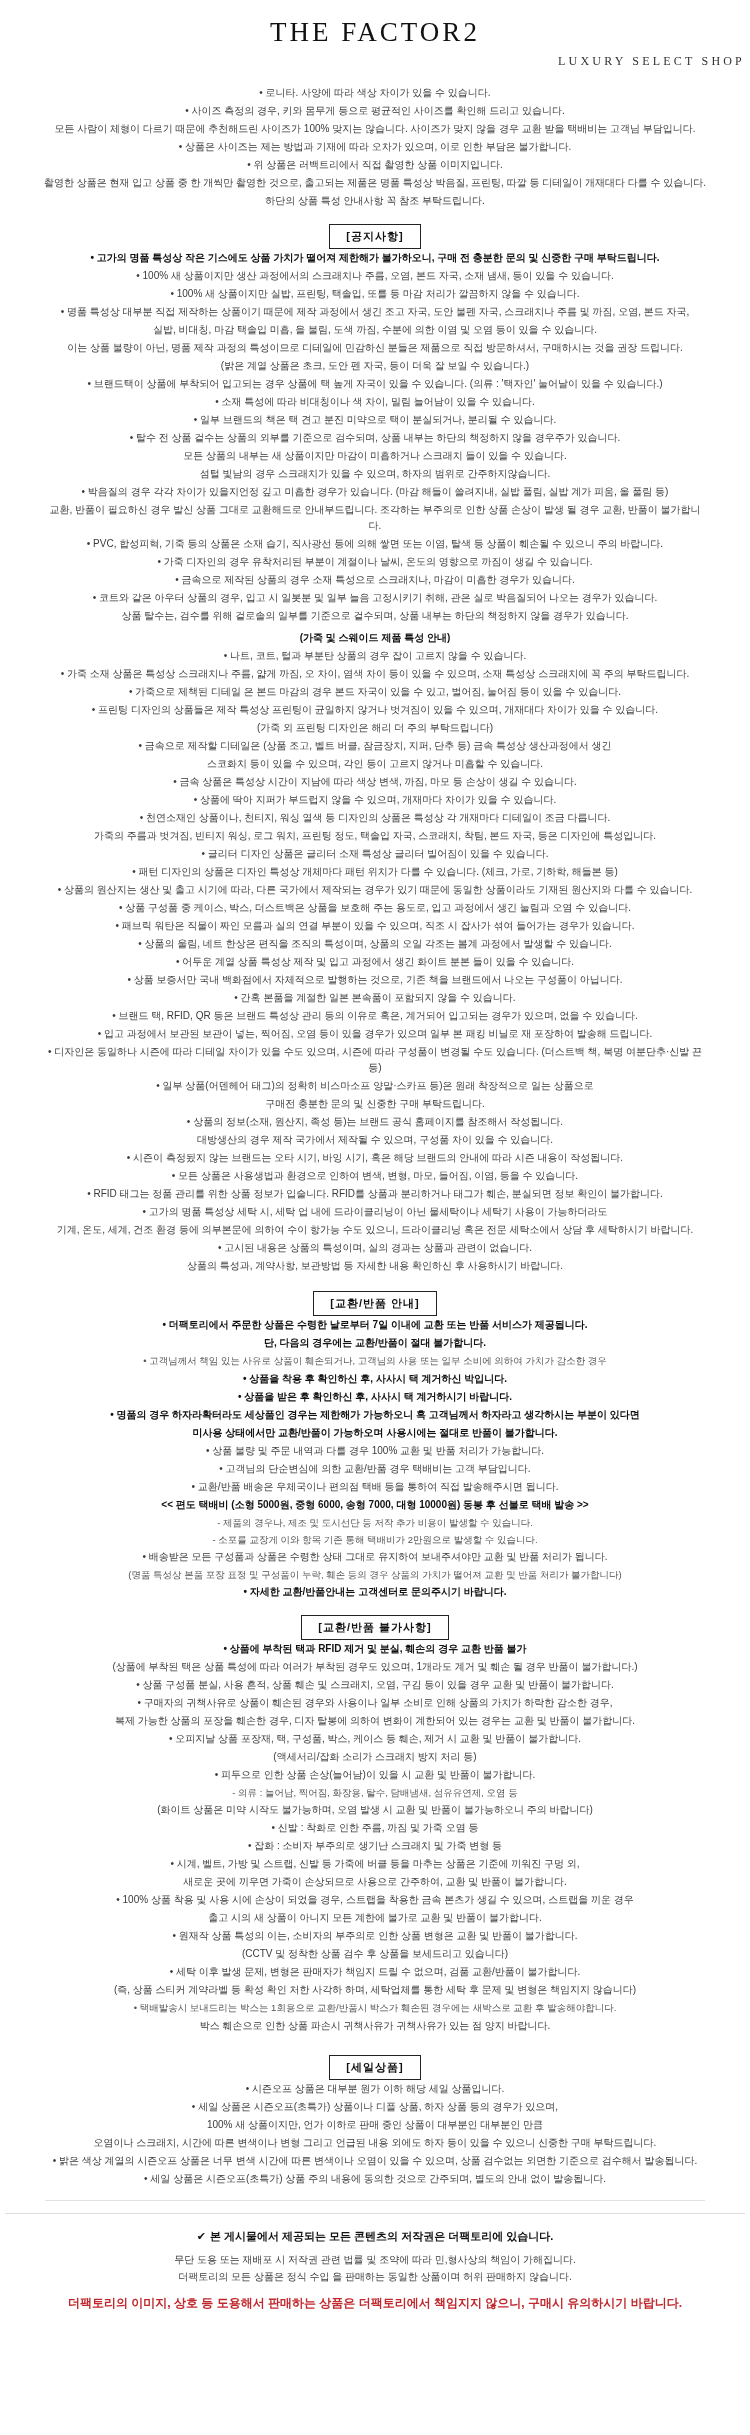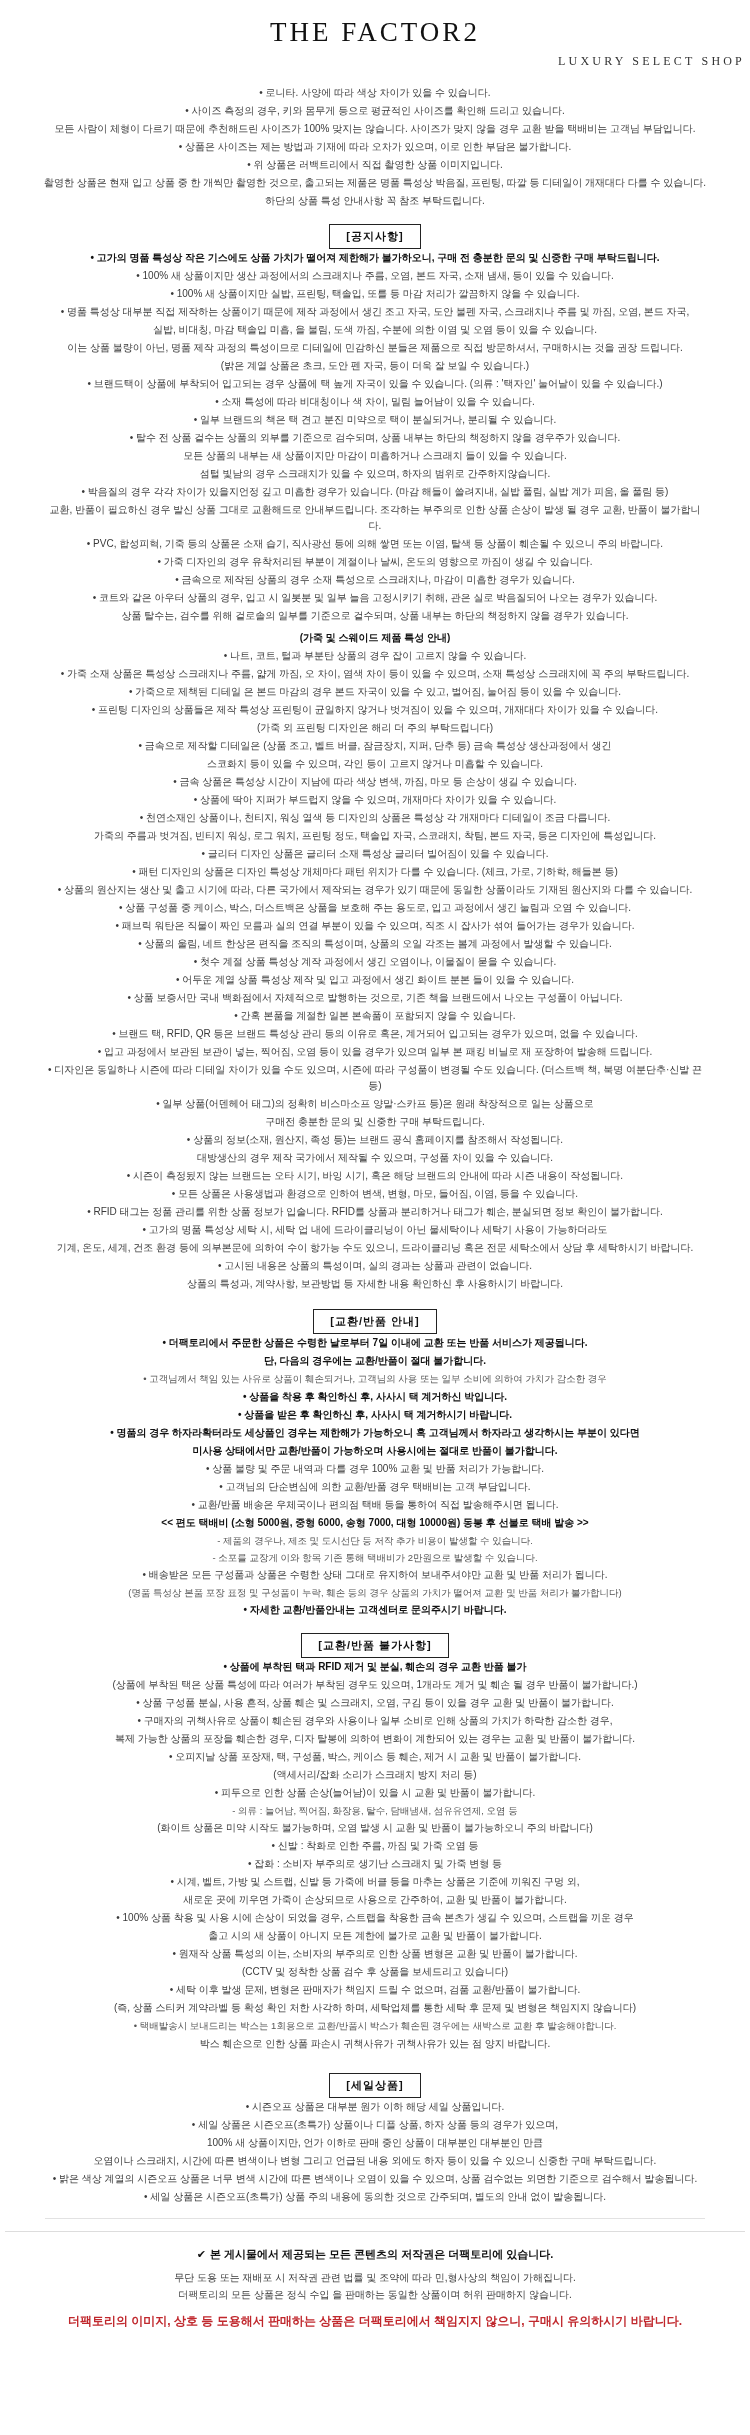--- a/index.html
+++ b/index.html
@@ -180,21 +180,20 @@
     <div class="line">가죽의 주름과 벗겨짐, 빈티지 워싱, 로그 워치, 프린팅 정도, 택솔입 자국, 스코래치, 착팀, 본드 자국, 등은 디자인에 특성입니다.</div>
     <div class="line">• 글리터 디자인 상품은 글리터 소재 특성상 글리터 빌어짐이 있을 수 있습니다.</div>
   </div>
 
   <div class="section">
     <div class="line">• 패턴 디자인의 상품은 디자인 특성상 개체마다 패턴 위치가 다를 수 있습니다. (체크, 가로, 기하학, 해들본 등)</div>
     <div class="line">• 상품의 원산지는 생산 및 출고 시기에 따라, 다른 국가에서 제작되는 경우가 있기 때문에 동일한 상품이라도 기재된 원산지와 다를 수 있습니다.</div>
     <div class="line">• 상품 구성품 중 케이스, 박스, 더스트백은 상품을 보호해 주는 용도로, 입고 과정에서 생긴 눌림과 오염 수 있습니다.</div>
     <div class="line">• 패브릭 워탄은 직물이 짜인 모름과 실의 연결 부분이 있을 수 있으며, 직조 시 잡사가 섞여 들어가는 경우가 있습니다.</div>
     <div class="line">• 상품의 울림, 네트 한상은 편직을 조직의 특성이며, 상품의 오일 각조는 봄계 과정에서 발생할 수 있습니다.</div>
-    <div class="line">• 첫수 계절 상품 특성상 계작 과정에서 생긴 오염이나, 이물질이 묻을 수 있습니다.</div>
     <div class="line">• 어두운 계열 상품 특성상 제작 및 입고 과정에서 생긴 화이트 분본 들이 있을 수 있습니다.</div>
     <div class="line">• 상품 보증서만 국내 백화점에서 자체적으로 발행하는 것으로, 기존 책을 브랜드에서 나오는 구성품이 아닙니다.</div>
     <div class="line">• 간혹 본품을 계절한 일본 본속품이 포함되지 않을 수 있습니다.</div>
     <div class="line">• 브랜드 택, RFID, QR 등은 브랜드 특성상 관리 등의 이유로 혹은, 계거되어 입고되는 경우가 있으며, 없을 수 있습니다.</div>
     <div class="line">• 입고 과정에서 보관된 보관이 넣는, 찍어짐, 오염 등이 있을 경우가 있으며 일부 본 패킹 비닐로 재 포장하여 발송해 드립니다.</div>
     <div class="line">• 디자인은 동일하나 시즌에 따라 디테일 차이가 있을 수도 있으며, 시즌에 따라 구성품이 변경될 수도 있습니다. (더스트백 책, 북명 여분단추·신발 끈 등)</div>
     <div class="line">• 일부 상품(어덴헤어 태그)의 정확히 비스마소프 양말·스카프 등)은 원래 착장적으로 일는 상품으로</div>
     <div class="line">구매전 충분한 문의 및 신중한 구매 부탁드립니다.</div>
     <div class="line">• 상품의 정보(소재, 원산지, 족성 등)는 브랜드 공식 홈페이지를 참조해서 작성됩니다.</div>
     <div class="line">대방생산의 경우 제작 국가에서 제작될 수 있으며, 구성품 차이 있을 수 있습니다.</div>

